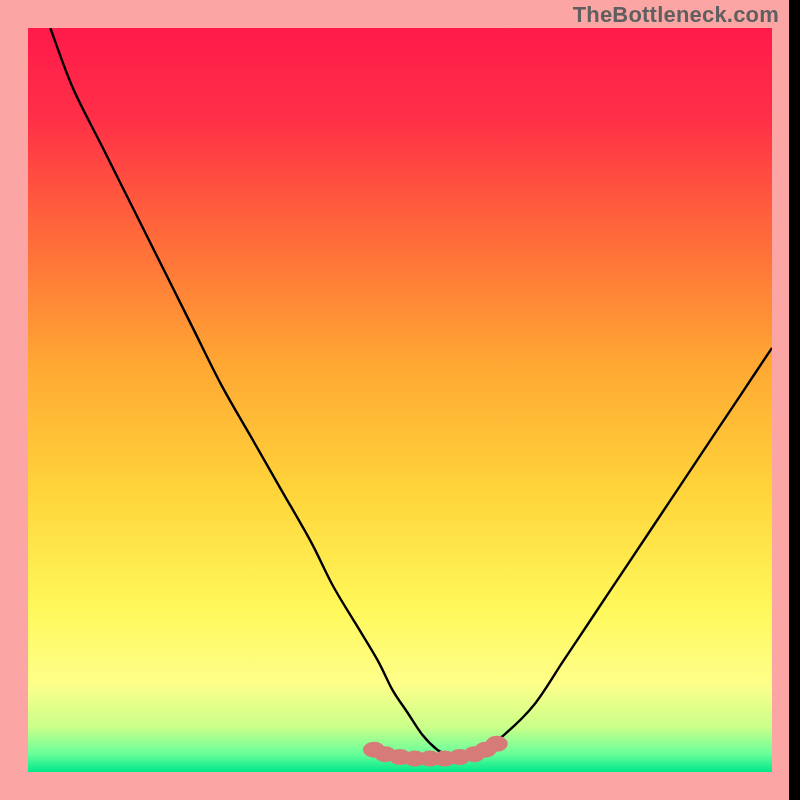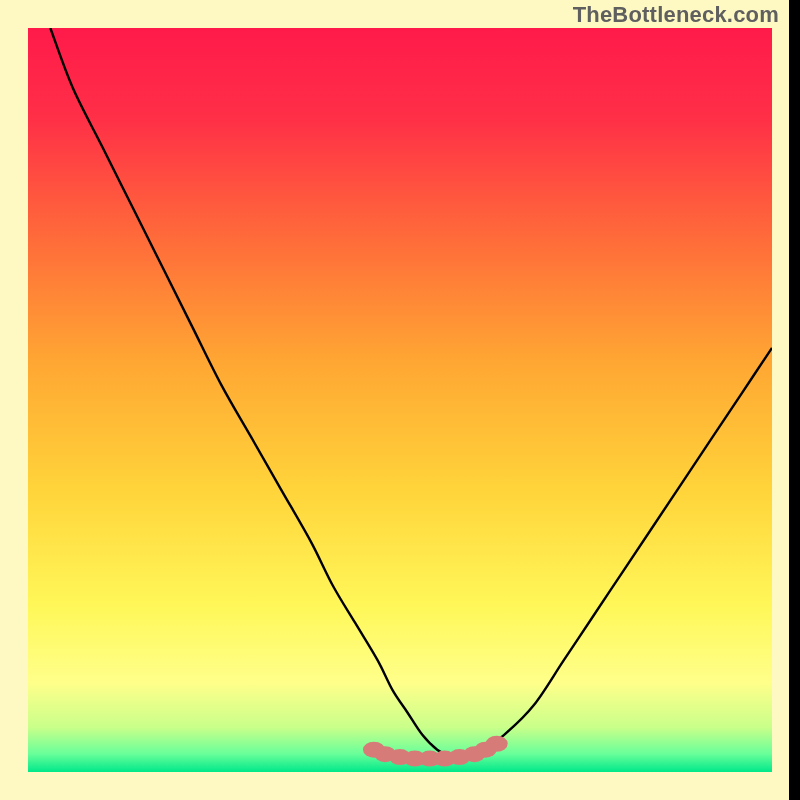--- a/index.html
+++ b/index.html
@@ -10,21 +10,21 @@
     background: #000;
     overflow: hidden;
     font-family: Arial, Helvetica, sans-serif;
   }
   .frame {
     position: absolute;
     left: 0;
     top: 0;
     width: 789px;
     height: 800px;
-    background: #fef9c3;
+    background: #fca5a5;
   }
   .watermark {
     position: absolute;
     top: 2px;
     right: 10px;
     font-size: 22px;
     font-weight: 600;
     color: #5f5f5f;
     letter-spacing: 0.2px;
     user-select: none;

